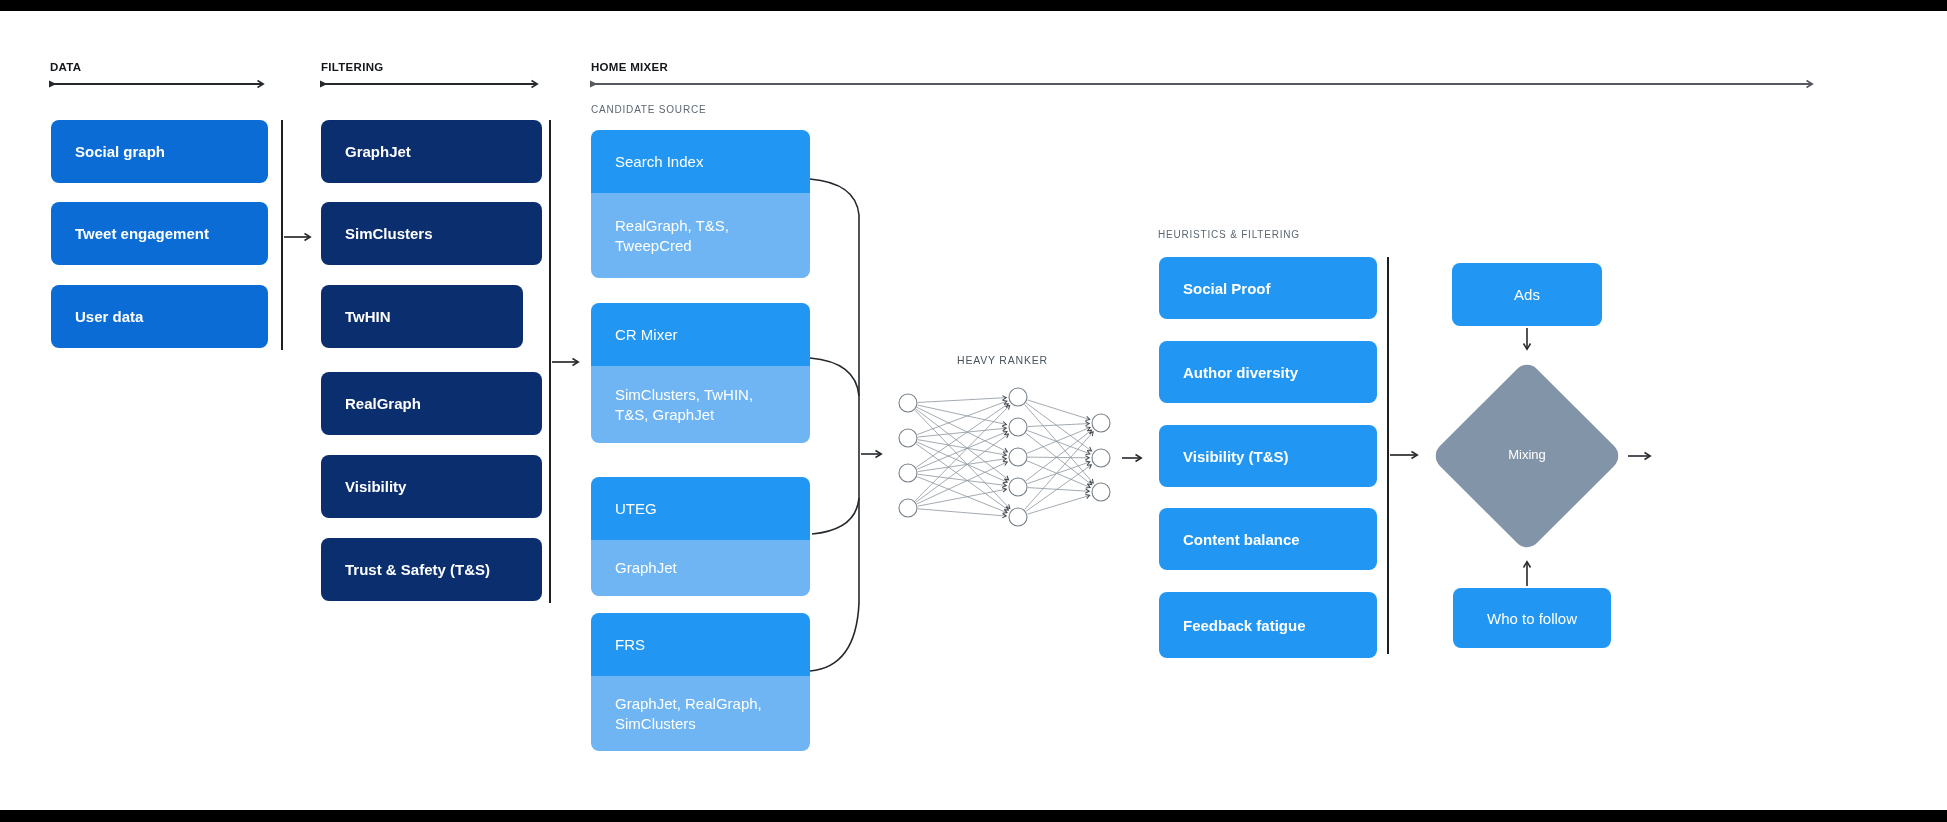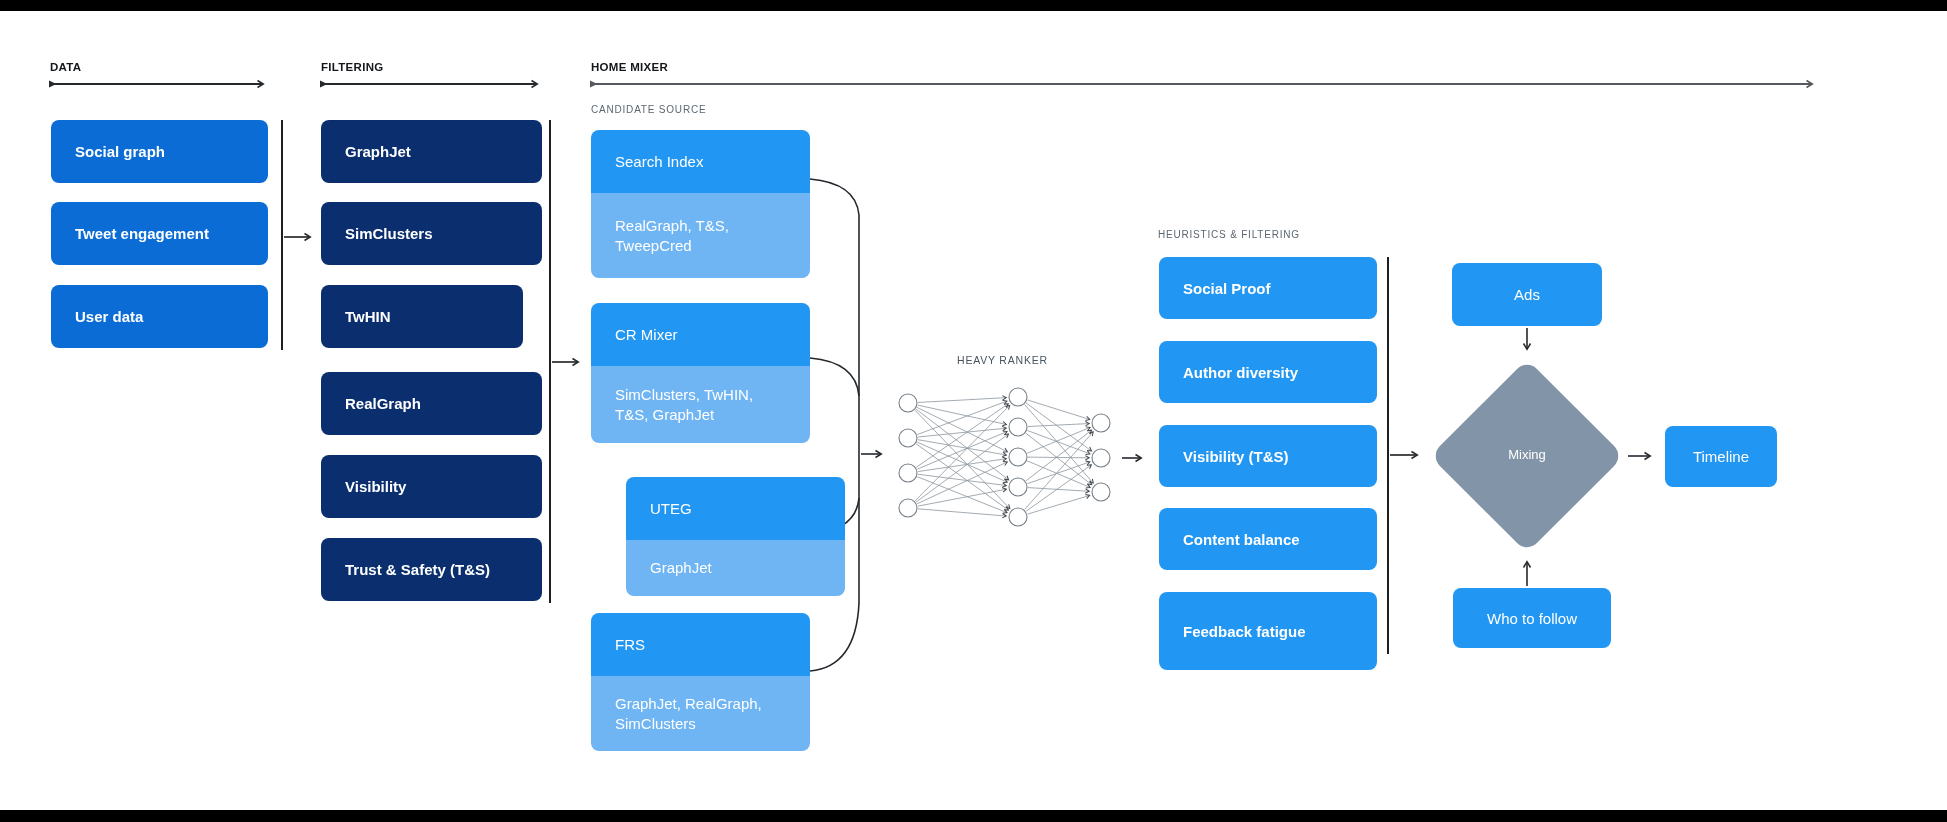--- a/index.html
+++ b/index.html
@@ -160,32 +160,31 @@
   <div class="node pad b2" style="left:321px;top:538px;width:221px;height:63px;">Trust &amp; Safety (T&amp;S)</div>
 
   <div class="group" style="left:591px;top:130px;">
     <div class="g-main">Search Index</div>
     <div class="g-sub" style="height:85px;">RealGraph, T&amp;S, TweepCred</div>
   </div>
   <div class="group" style="left:591px;top:303px;">
     <div class="g-main">CR Mixer</div>
     <div class="g-sub" style="height:77px;">SimClusters, TwHIN, T&amp;S, GraphJet</div>
   </div>
-  <div class="group" style="left:626px;top:477px;">
+  <div class="group" style="left:591px;top:477px;">
     <div class="g-main">UTEG</div>
     <div class="g-sub" style="height:56px;">GraphJet</div>
   </div>
   <div class="group" style="left:591px;top:613px;">
     <div class="g-main">FRS</div>
     <div class="g-sub" style="height:75px;">GraphJet, RealGraph, SimClusters</div>
   </div>
 
   <div class="node pad b3" style="left:1159px;top:257px;width:218px;height:62px;">Social Proof</div>
   <div class="node pad b3" style="left:1159px;top:341px;width:218px;height:62px;">Author diversity</div>
   <div class="node pad b3" style="left:1159px;top:425px;width:218px;height:62px;">Visibility (T&amp;S)</div>
   <div class="node pad b3" style="left:1159px;top:508px;width:218px;height:62px;">Content balance</div>
-  <div class="node pad b3" style="left:1159px;top:592px;width:218px;height:78px;">Feedback fatigue</div>
+  <div class="node pad b3" style="left:1159px;top:592px;width:218px;height:66px;">Feedback fatigue</div>
 
   <div class="node center b3" style="left:1452px;top:263px;width:150px;height:63px;">Ads</div>
   <div class="diamond-label" style="left:1457px;top:447px;width:140px;">Mixing</div>
   <div class="node center b3" style="left:1453px;top:588px;width:158px;height:60px;">Who to follow</div>
-  <div class="node center b3" style="left:1665px;top:426px;width:112px;height:61px;">Timeline</div>
 </div>
 
 </body></html>

